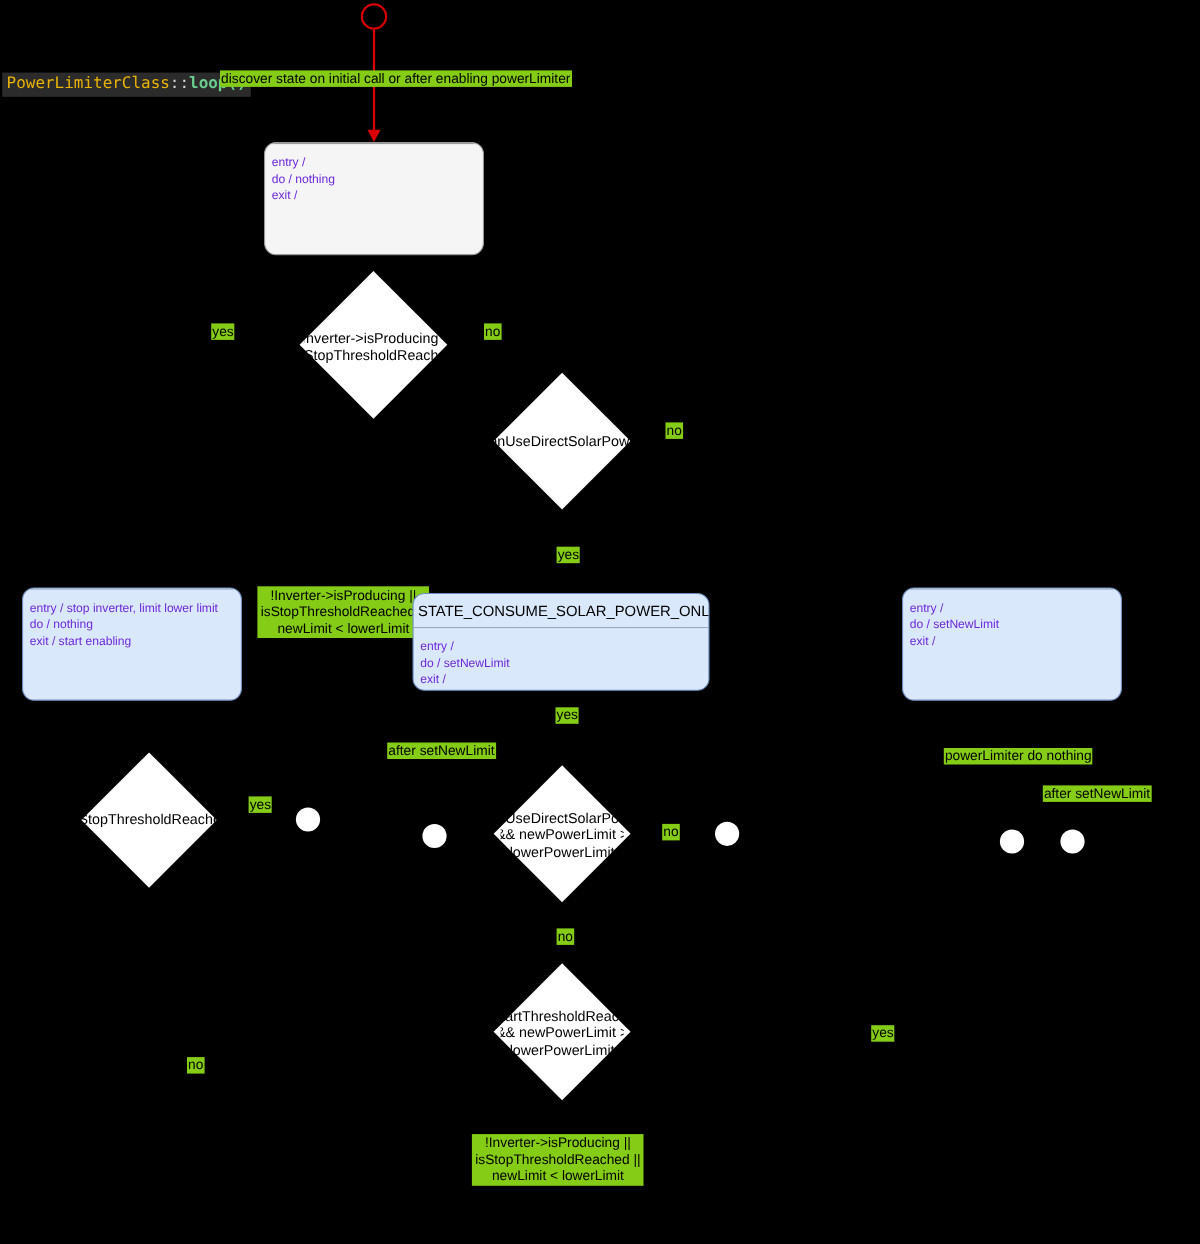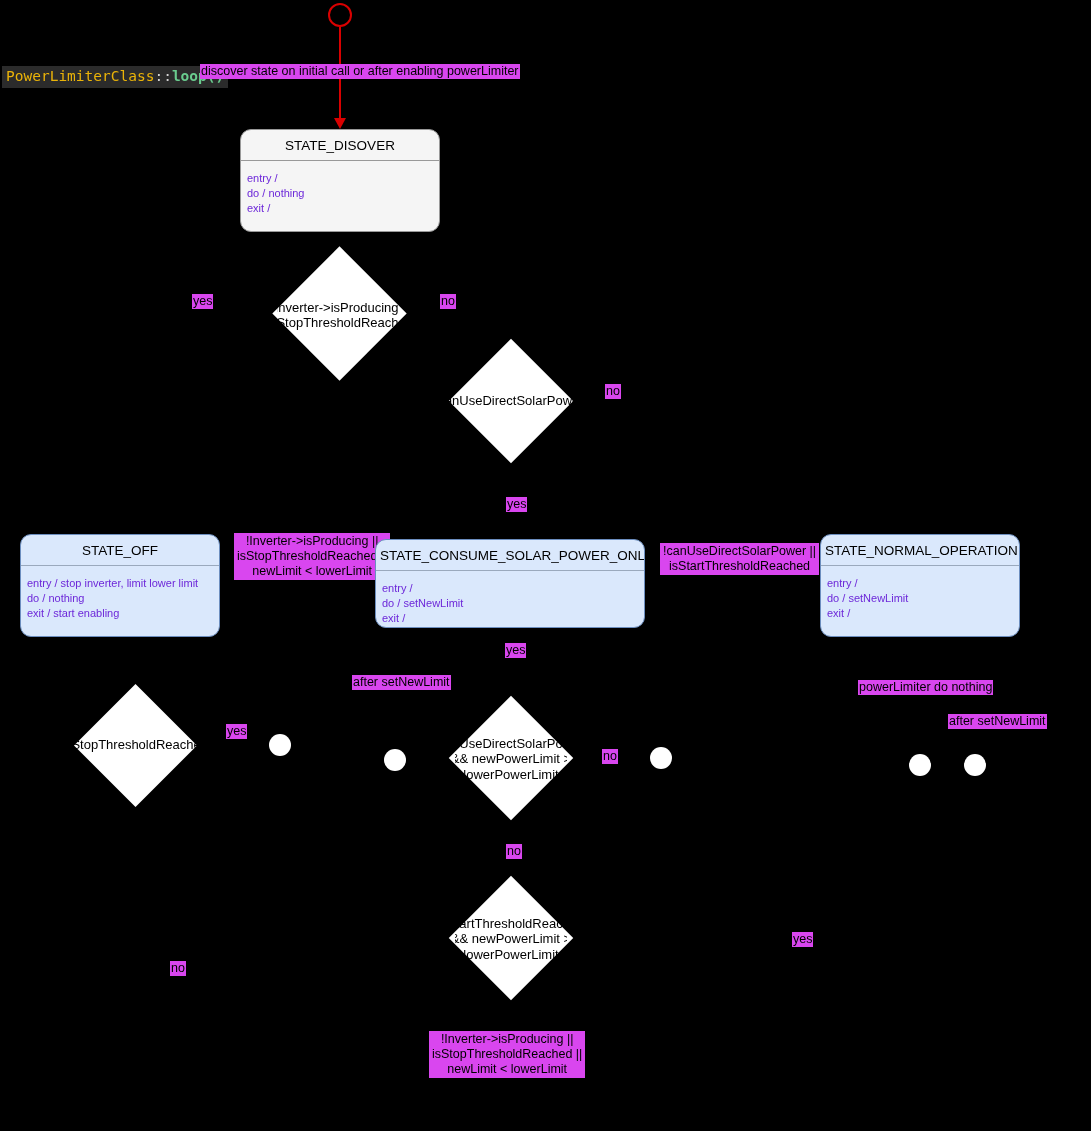--- a/index.html
+++ b/index.html
@@ -89,21 +89,21 @@
     align-items: center;
     justify-content: center;
     flex-direction: column;
     background: transparent;
   }
   .diamond-label span { display: block; }
 
   
   .edge-label {
     position: absolute;
-    background: #d946ef;
+    background: #84cc16;
     color: #000000;
     font-size: 12.5px;
     line-height: 15px;
     padding: 0px 1px;
     white-space: nowrap;
   }
   .edge-label.multi {
     text-align: center;
     line-height: 15px;
     padding: 1px 3px;
@@ -145,21 +145,20 @@
 
   <div class="title-chip"><span class="tt-class">PowerLimiterClass</span><span class="tt-colon">::</span><span class="tt-func">loop()</span></div>
 
   <div class="start-circle" style="left:328px; top:3px; width:24px; height:24px;"></div>
   <div class="red-line" style="left:339px; top:27px; width:2px; height:95px;"></div>
   <div class="red-arrowhead" style="left:334px; top:118px;"></div>
 
   <div class="edge-label" style="left:200px; top:64px;">discover state on initial call or after enabling powerLimiter</div>
 
   <div class="state-box state-gray" style="left:240px; top:129px; width:200px; height:103px;">
-    <div class="sb-title">STATE_DISOVER</div>
     <div class="sb-sep"></div>
     <div class="sb-body">
       <div>entry /</div>
       <div>do / nothing</div>
       <div>exit /</div>
     </div>
   </div>
 
   <div class="diamond" style="left:292px; top:266px; width:95px; height:95px;"></div>
   <div class="diamond-label" style="left:277px; top:298px; width:126px; height:34px;">
@@ -170,21 +169,20 @@
   <div class="edge-label" style="left:440px; top:294px;">no</div>
 
   <div class="diamond" style="left:467px; top:357px; width:88px; height:88px;"></div>
   <div class="diamond-label" style="left:447px; top:392px; width:128px; height:18px;">
     <span>canUseDirectSolarPower</span>
   </div>
   <div class="edge-label" style="left:605px; top:384px;">no</div>
   <div class="edge-label" style="left:506px; top:497px;">yes</div>
 
   <div class="state-box state-blue" style="left:20px; top:534px; width:200px; height:103px;">
-    <div class="sb-title">STATE_OFF</div>
     <div class="sb-sep"></div>
     <div class="sb-body">
       <div>entry / stop inverter, limit lower limit</div>
       <div>do / nothing</div>
       <div>exit / start enabling</div>
     </div>
   </div>
 
   <div class="edge-label multi" style="left:234px; top:533px;">
     <div>!Inverter-&gt;isProducing ||</div>
@@ -195,27 +193,22 @@
   <div class="state-box state-blue" style="left:375px; top:539px; width:270px; height:89px;">
     <div class="sb-title">STATE_CONSUME_SOLAR_POWER_ONLY</div>
     <div class="sb-sep"></div>
     <div class="sb-body">
       <div>entry /</div>
       <div>do / setNewLimit</div>
       <div>exit /</div>
     </div>
   </div>
 
-  <div class="edge-label multi" style="left:660px; top:543px;">
-    <div>!canUseDirectSolarPower ||</div>
-    <div>isStartThresholdReached</div>
-  </div>
 
   <div class="state-box state-blue" style="left:820px; top:534px; width:200px; height:103px;">
-    <div class="sb-title">STATE_NORMAL_OPERATION</div>
     <div class="sb-sep"></div>
     <div class="sb-body">
       <div>entry /</div>
       <div>do / setNewLimit</div>
       <div>exit /</div>
     </div>
   </div>
 
   <div class="edge-label" style="left:505px; top:643px;">yes</div>
   <div class="edge-label" style="left:352px; top:675px;">after setNewLimit</div>

